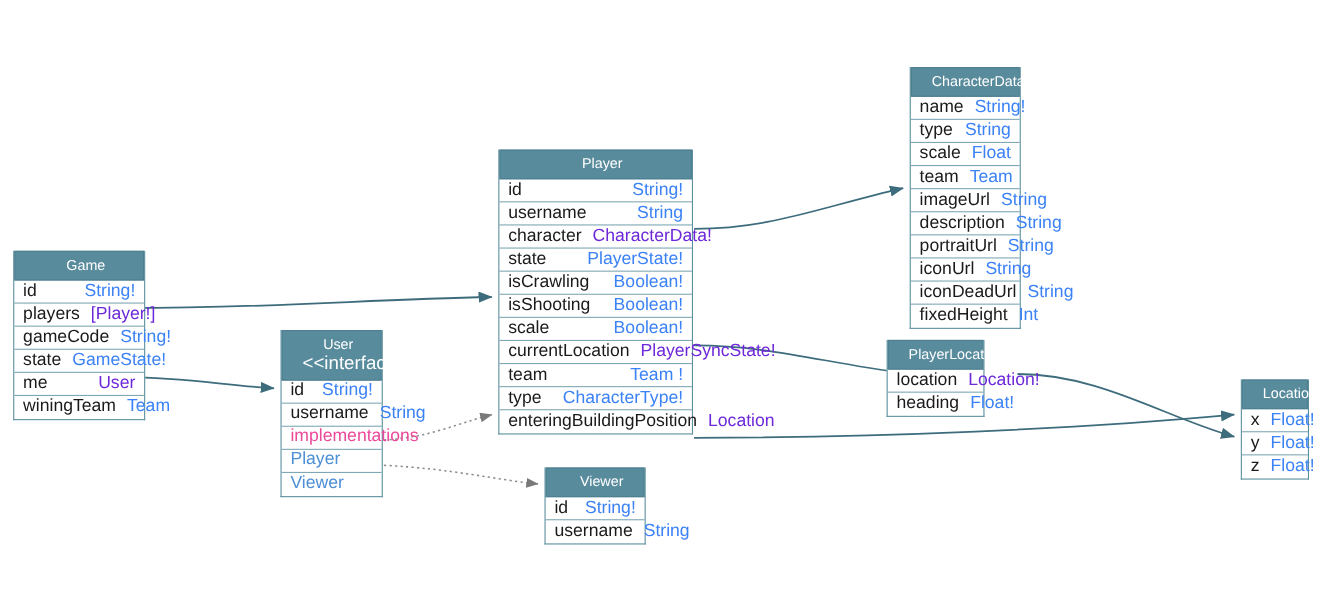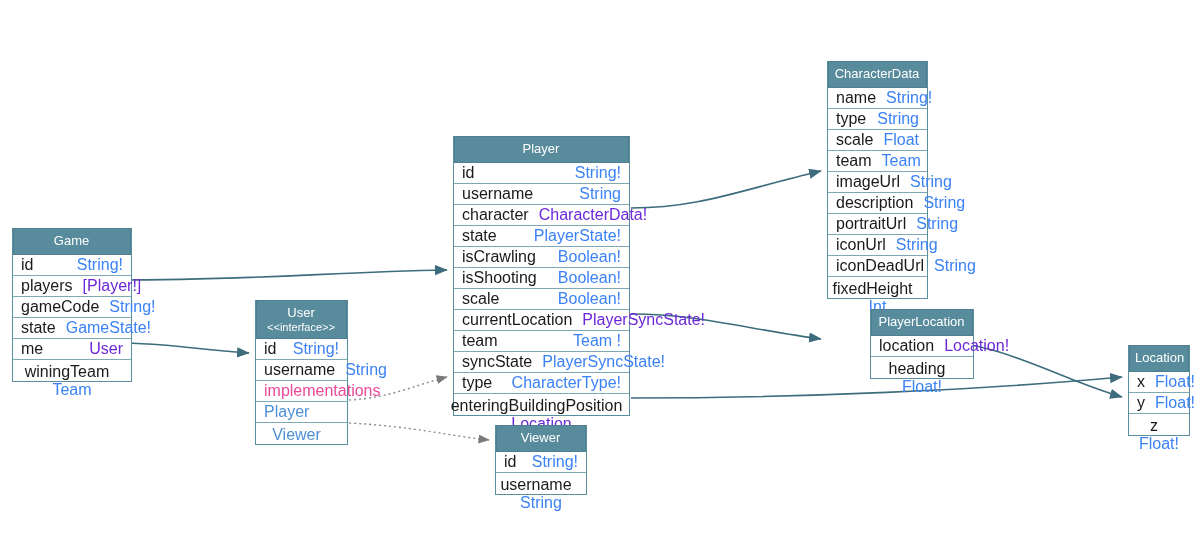--- a/index.html
+++ b/index.html
@@ -30,41 +30,41 @@
     background: #ffffff;
     border: 1px solid #5b8fa0;
     border-top: none;
   }
   .entity-title {
     background: #588b9c;
     color: #ffffff;
     text-align: center;
     font-size: 13px;
     line-height: 1.25;
-    padding: 4px 6px 5px 5px;
+    padding: 4px 6px 5px 18px;
     border: 1px solid #4e7f90;
     border-bottom: 1px solid #4e7f90;
   }
   .entity-title .sub {
     display: block;
-    font-size: 11px;
+    font-size: 17px;
     line-height: 1.1;
   }
   .row {
     display: flex;
     justify-content: space-between;
     align-items: center;
     font-size: 16px;
     color: #1a1a1a;
     padding: 3px 8px 4px 8px;
     border-bottom: 1px solid #7fa8b5;
     height: 21px;
     white-space: nowrap;
   }
-  .row:last-child { border-bottom: none; flex-direction: column; }
+  .row:last-child { border-bottom: none; }
   .row .fname { margin-right: 10px; }
   .row .ftype { color: #3b82f6; }
   .row .ftype.link { color: #6d28d9; }
   .row.single {
     justify-content: flex-start;
   }
   .row.single .fname { color: #ec4899; }
   .row.linkrow .fname { color: #4d8fd6; }
 </style>
 </head>
@@ -187,24 +187,20 @@
     </div>
     <div class="row">
       <span class="fname">currentLocation</span>
       <span class="ftype link">PlayerSyncState!</span>
     </div>
     <div class="row">
       <span class="fname">team</span>
       <span class="ftype">Team !</span>
     </div>
     <div class="row">
-      <span class="fname">syncState</span>
-      <span class="ftype">PlayerSyncState!</span>
-    </div>
-    <div class="row">
       <span class="fname">type</span>
       <span class="ftype">CharacterType!</span>
     </div>
     <div class="row">
       <span class="fname">enteringBuildingPosition</span>
       <span class="ftype link">Location</span>
     </div>
   </div>
 
   <div class="entity" style="left:495px; top:425px; width:92px;">
@@ -260,21 +256,21 @@
     <div class="row">
       <span class="fname">iconDeadUrl</span>
       <span class="ftype">String</span>
     </div>
     <div class="row">
       <span class="fname">fixedHeight</span>
       <span class="ftype">Int</span>
     </div>
   </div>
 
-  <div class="entity" style="left:870px; top:309px; width:104px;">
+  <div class="entity" style="left:806px; top:309px; width:89px;">
     <div class="entity-title">
       <span>PlayerLocation</span>
     </div>
     <div class="row">
       <span class="fname">location</span>
       <span class="ftype link">Location!</span>
     </div>
     <div class="row">
       <span class="fname">heading</span>
       <span class="ftype">Float!</span>

